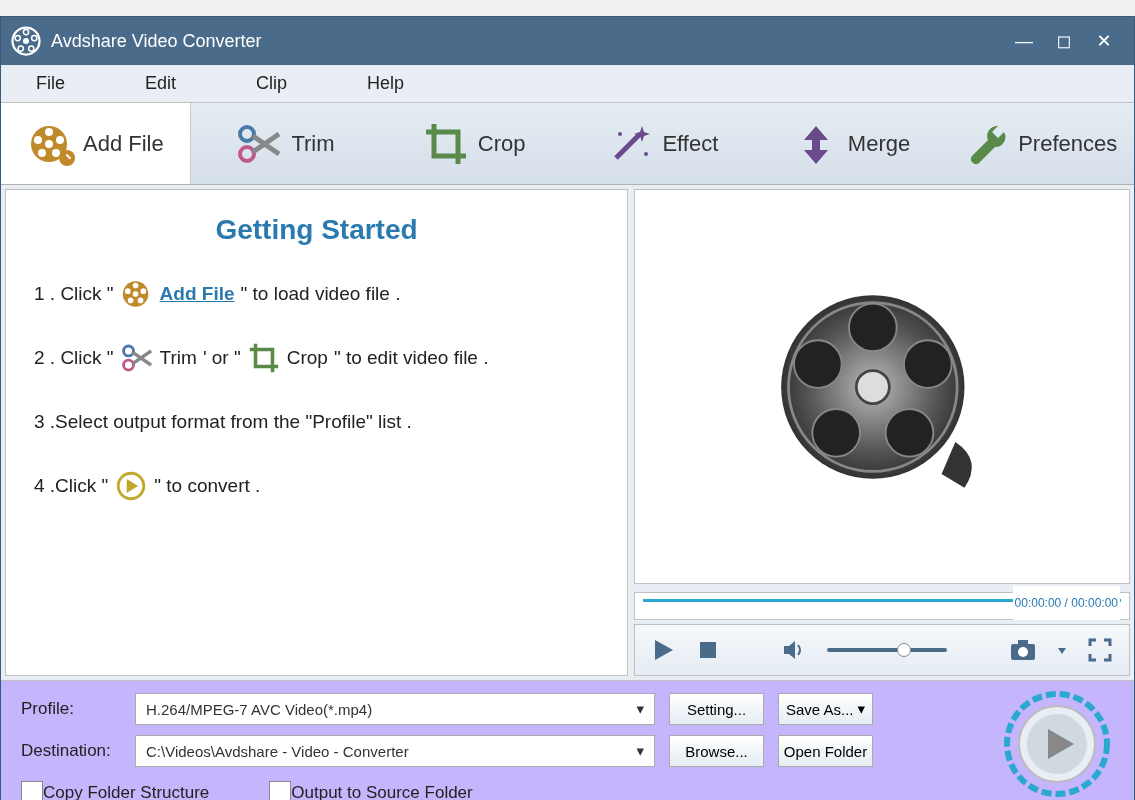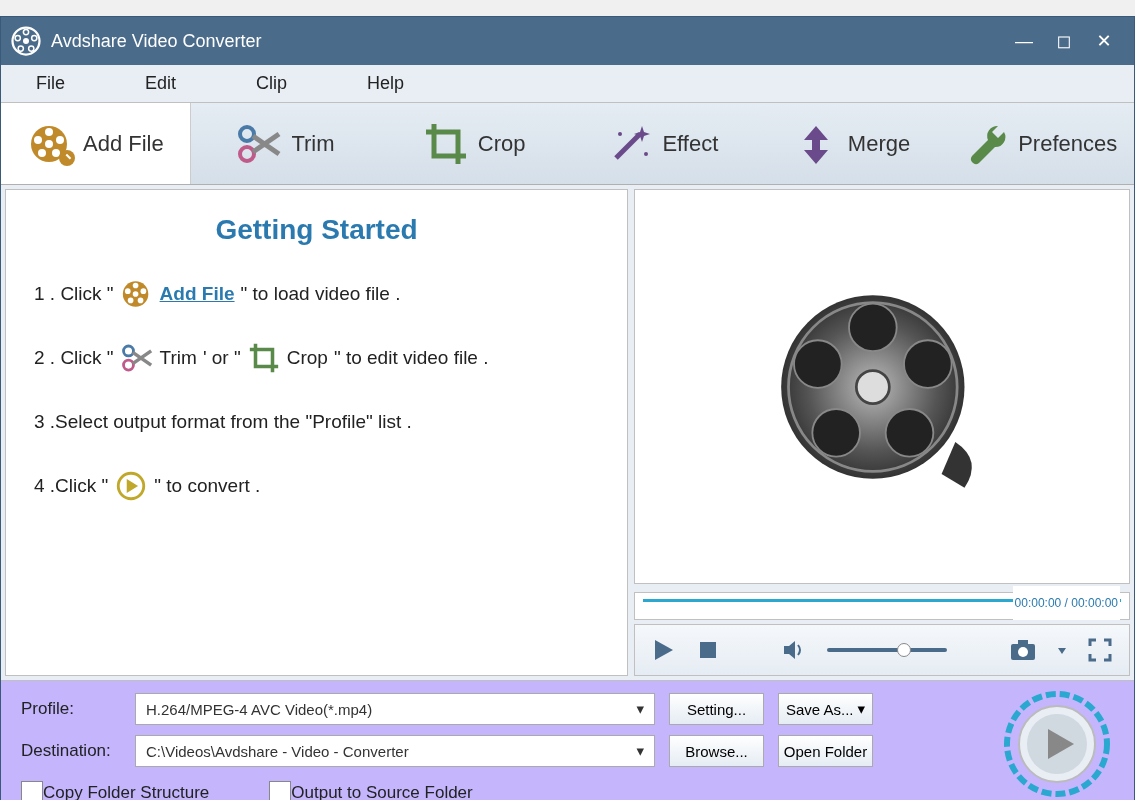--- a/index.html
+++ b/index.html
@@ -222,21 +222,21 @@
             <path d="M3 9 L3 3 L9 3 M17 3 L23 3 L23 9 M23 17 L23 23 L17 23 M9 23 L3 23 L3 17" stroke="#4a6b8a" stroke-width="3" fill="none"></path>
           </svg>
       </div>
     </div>
   </div>
 
   <div class="bottom">
     <div class="row">
       <div class="lbl">Profile:</div>
       <div class="dropdown">
-        <span>H.264/MPEG-4 AVC Video(*.mp4)</span>
+        <span>H.264/MPEG-7 AVC Video(*.mp4)</span>
         <span class="dd-arrow">▾</span>
       </div>
       <div class="btn-sm">Setting...</div>
       <div class="btn-sm">
           <span>Save As...</span>
           <span style="margin-left:4px">▾</span>
         </div>
     </div>
     <div class="row">
       <div class="lbl">Destination:</div>

